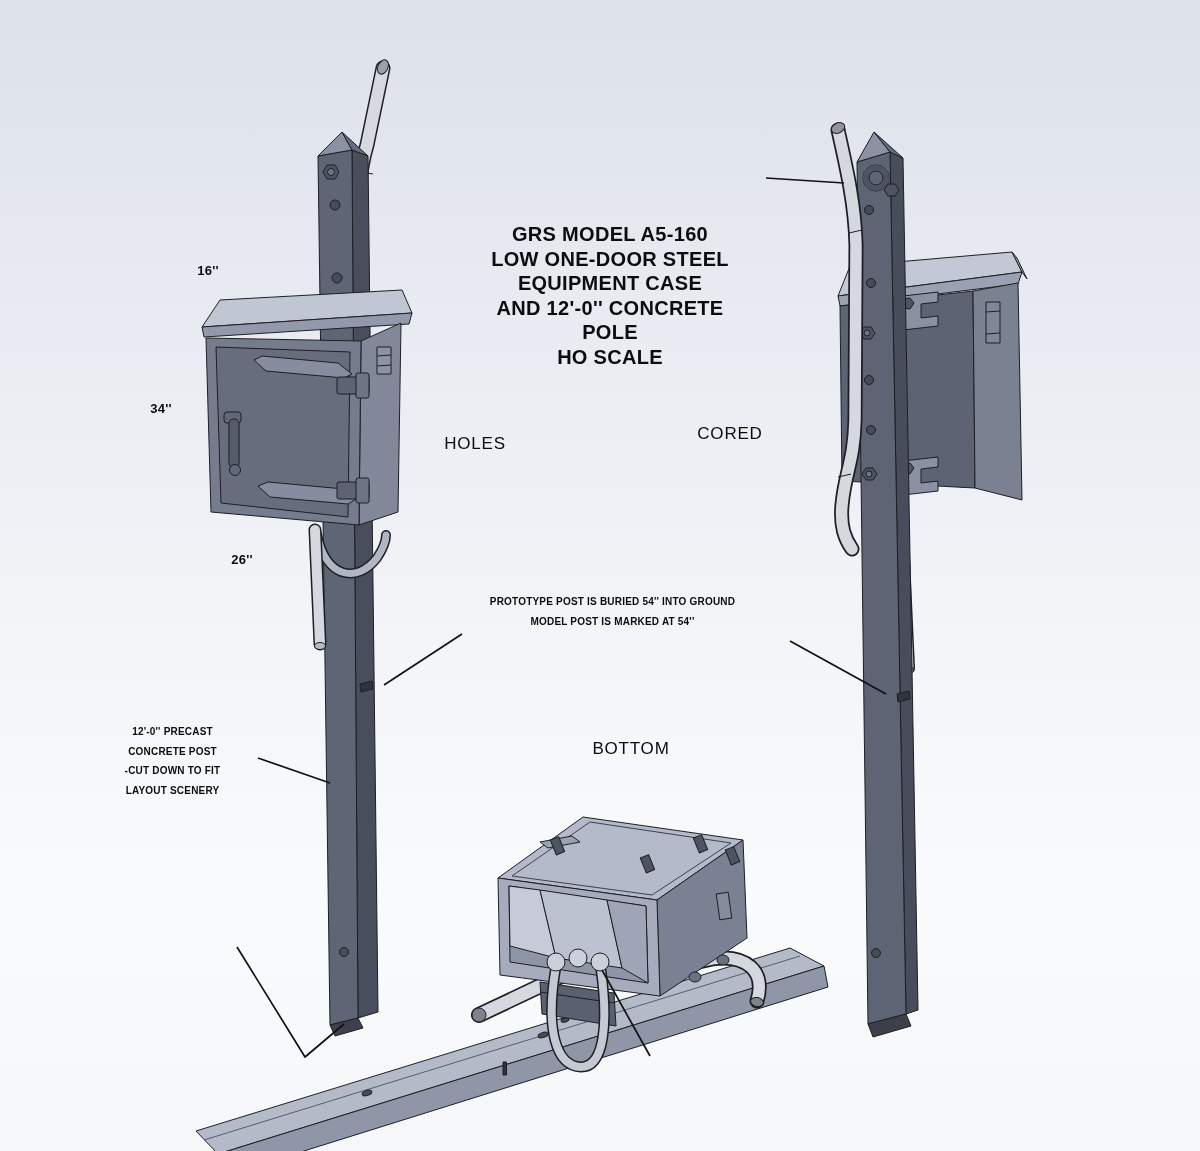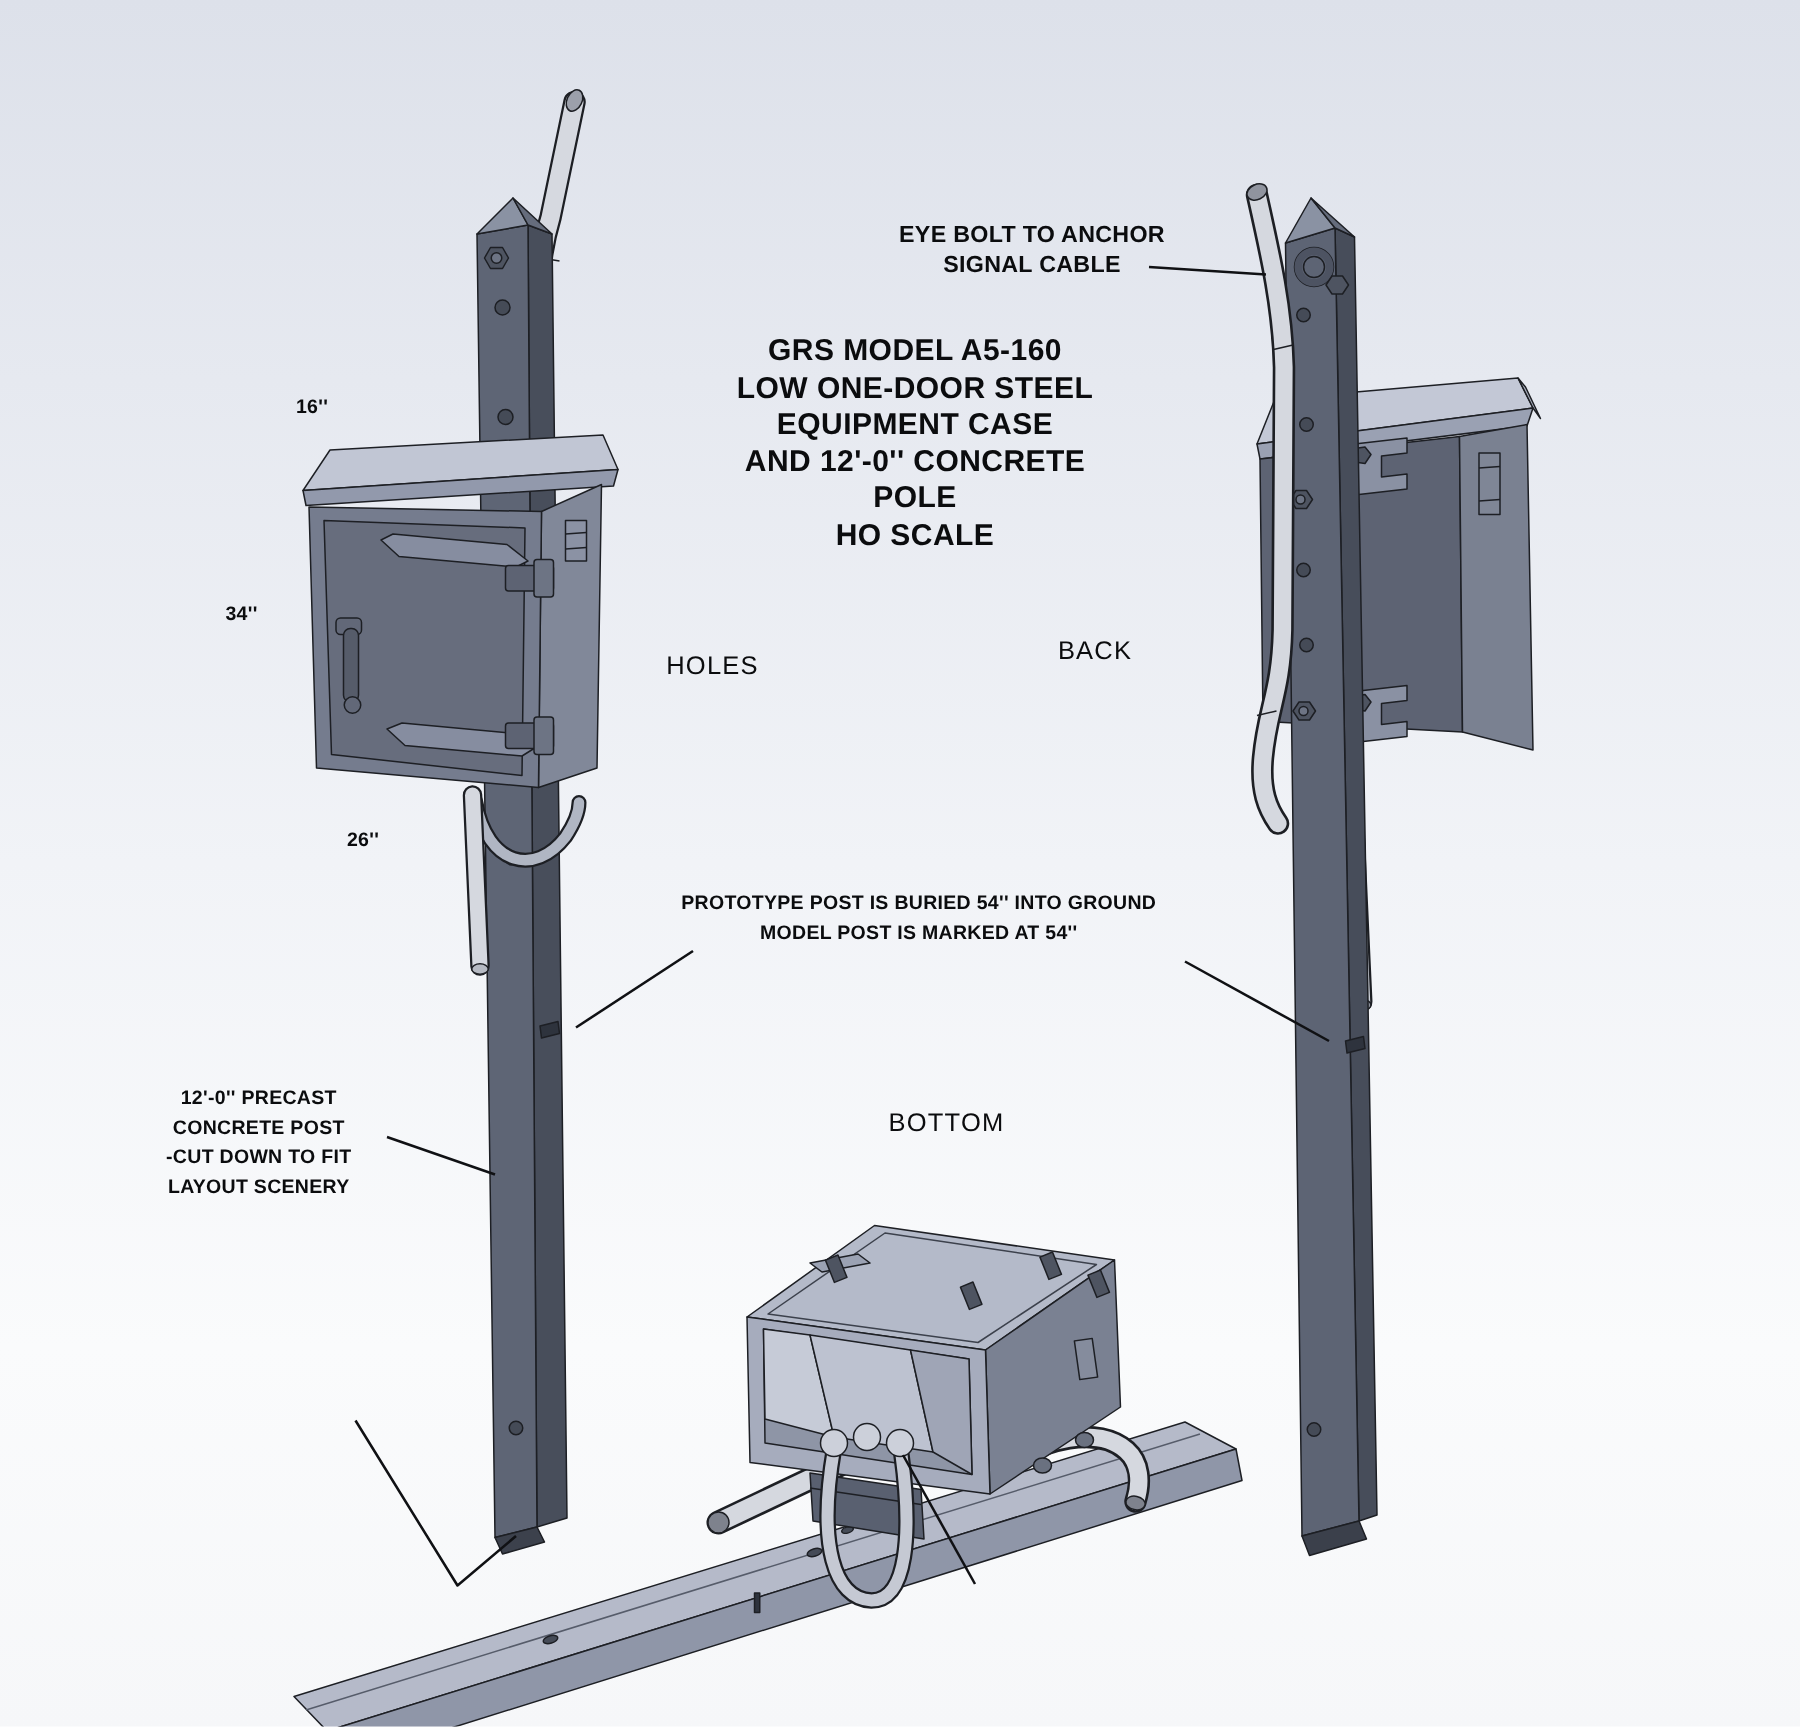--- a/index.html
+++ b/index.html
@@ -10,21 +10,21 @@
     background:linear-gradient(180deg,#dde1ea 0%,#e6e9f0 22%,#f1f3f7 50%,#fafbfc 78%,#f6f7f9 100%);
     font-family:"Liberation Sans",sans-serif;
   }
   .canvas svg{position:absolute;left:0;top:0;}
   .label{
     position:absolute;
     color:#0b0c0e;
     white-space:pre-line;
     text-align:center;
     line-height:19.5px;
-    font-size:13px;
+    font-size:10px;
     font-weight:700;
     letter-spacing:0.2px;
   }
   .label.view{font-weight:400;font-size:17px;letter-spacing:0.8px;}
   .label.dim{font-size:13px;}
   .label.title{font-size:20px;line-height:24.5px;font-weight:700;letter-spacing:0.3px;}
 </style>
 </head>
 <body>
 
@@ -225,29 +225,27 @@
   </g>
 </svg>
 
 <div class="label title" style="left:440px;top:222px;width:340px;">GRS MODEL A5-160
 LOW ONE-DOOR STEEL
 EQUIPMENT CASE
 AND 12'-0'' CONCRETE
 POLE
 HO SCALE</div>
 
-<div class="label" style="left:588px;top:147px;width:200px;font-size:15.5px;">EYE BOLT TO ANCHOR
-SIGNAL CABLE</div>
 
 <div class="label dim" style="left:178px;top:261px;width:60px;">16''</div>
 <div class="label dim" style="left:131px;top:399px;width:60px;">34''</div>
 <div class="label dim" style="left:212px;top:550px;width:60px;">26''</div>
 
 <div class="label view" style="left:420px;top:434px;width:110px;">HOLES</div>
-<div class="label view" style="left:675px;top:424px;width:110px;">BACK</div>
+<div class="label view" style="left:675px;top:424px;width:110px;">CORED</div>
 <div class="label view" style="left:576px;top:739px;width:110px;">BOTTOM</div>
 
 <div class="label" style="left:415px;top:592px;width:395px;">PROTOTYPE POST IS BURIED 54'' INTO GROUND
 MODEL POST IS MARKED AT 54''</div>
 
 <div class="label" style="left:85px;top:722px;width:175px;">12'-0'' PRECAST
 CONCRETE POST
 -CUT DOWN TO FIT
 LAYOUT SCENERY</div>
 

